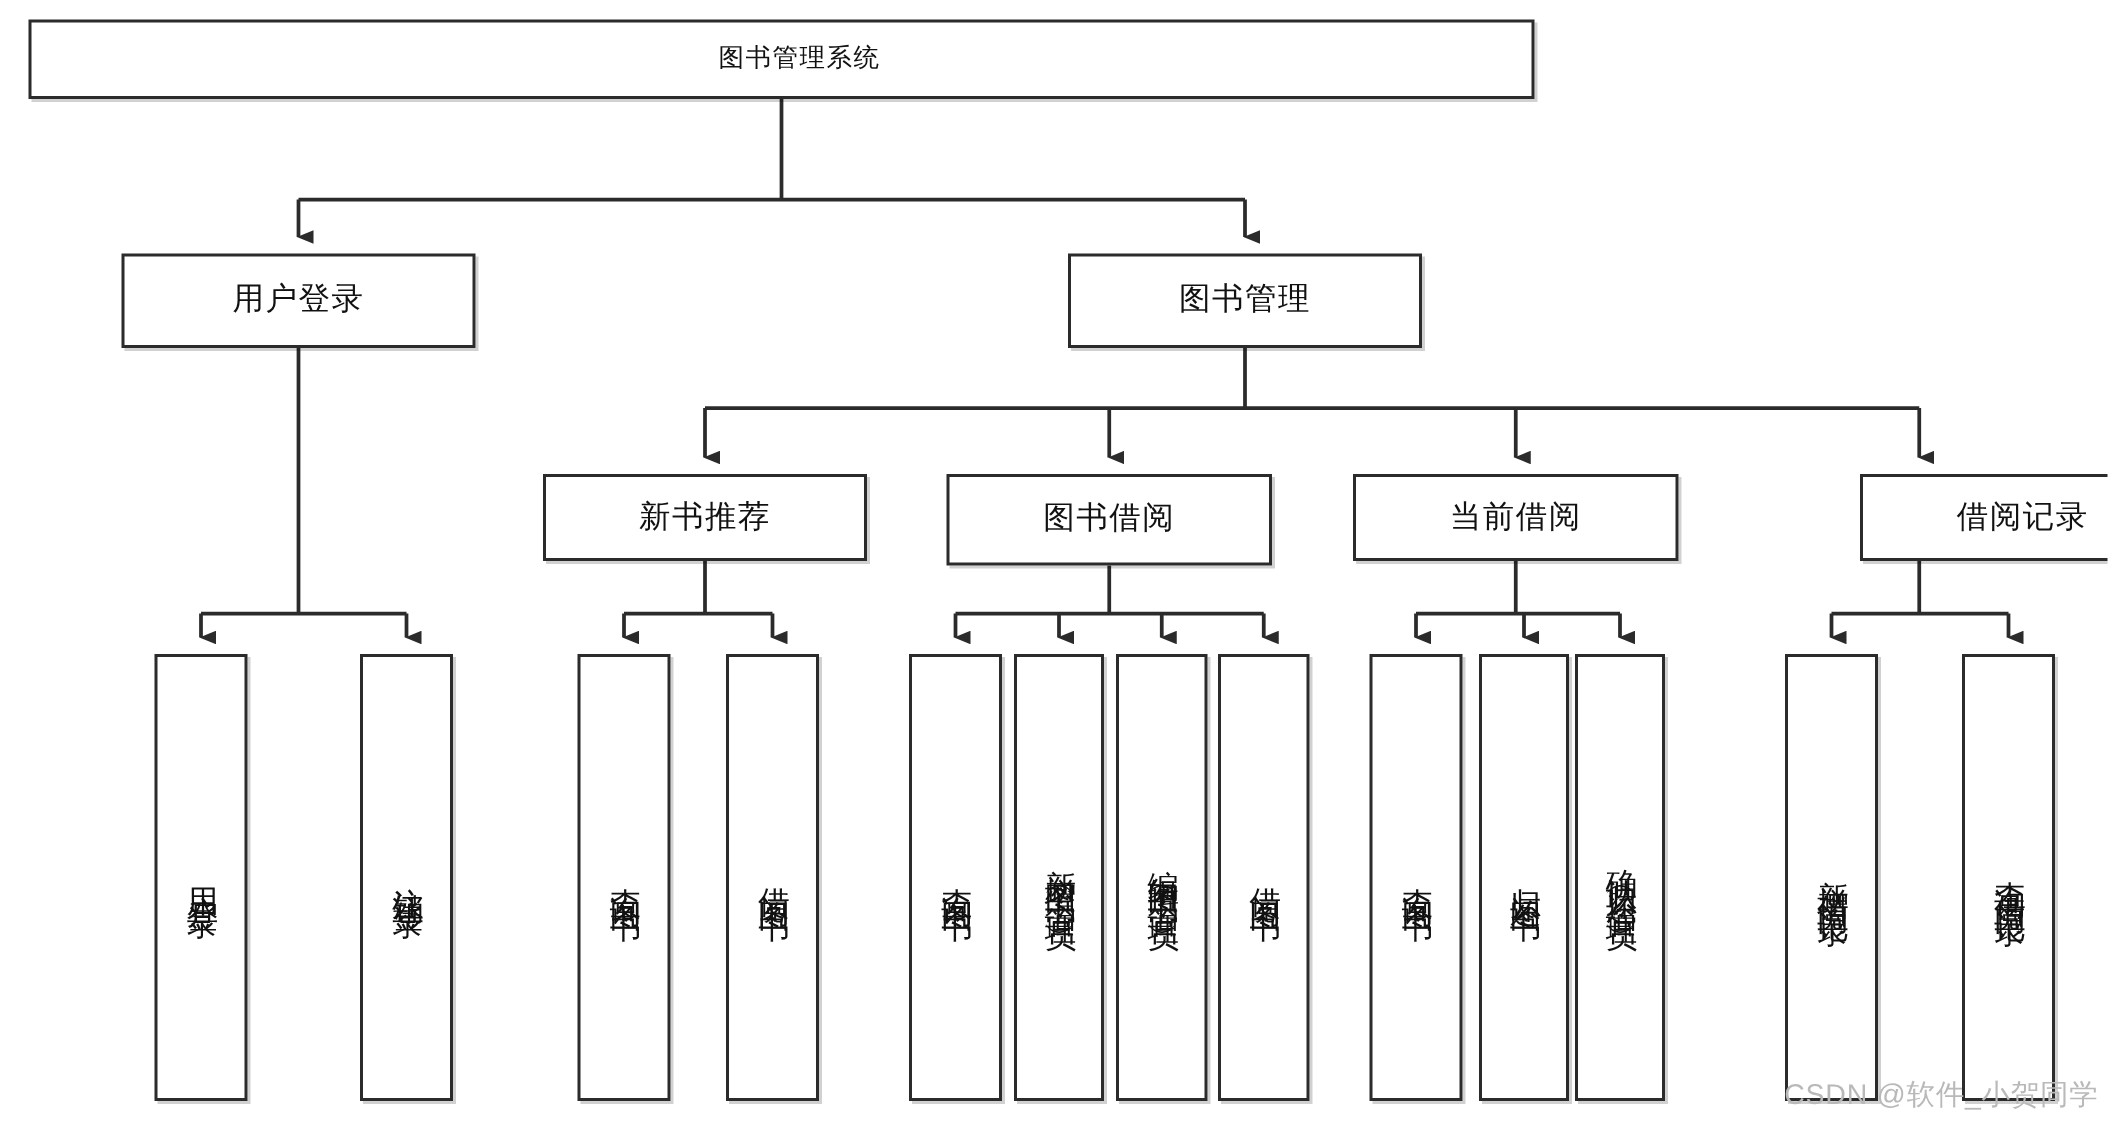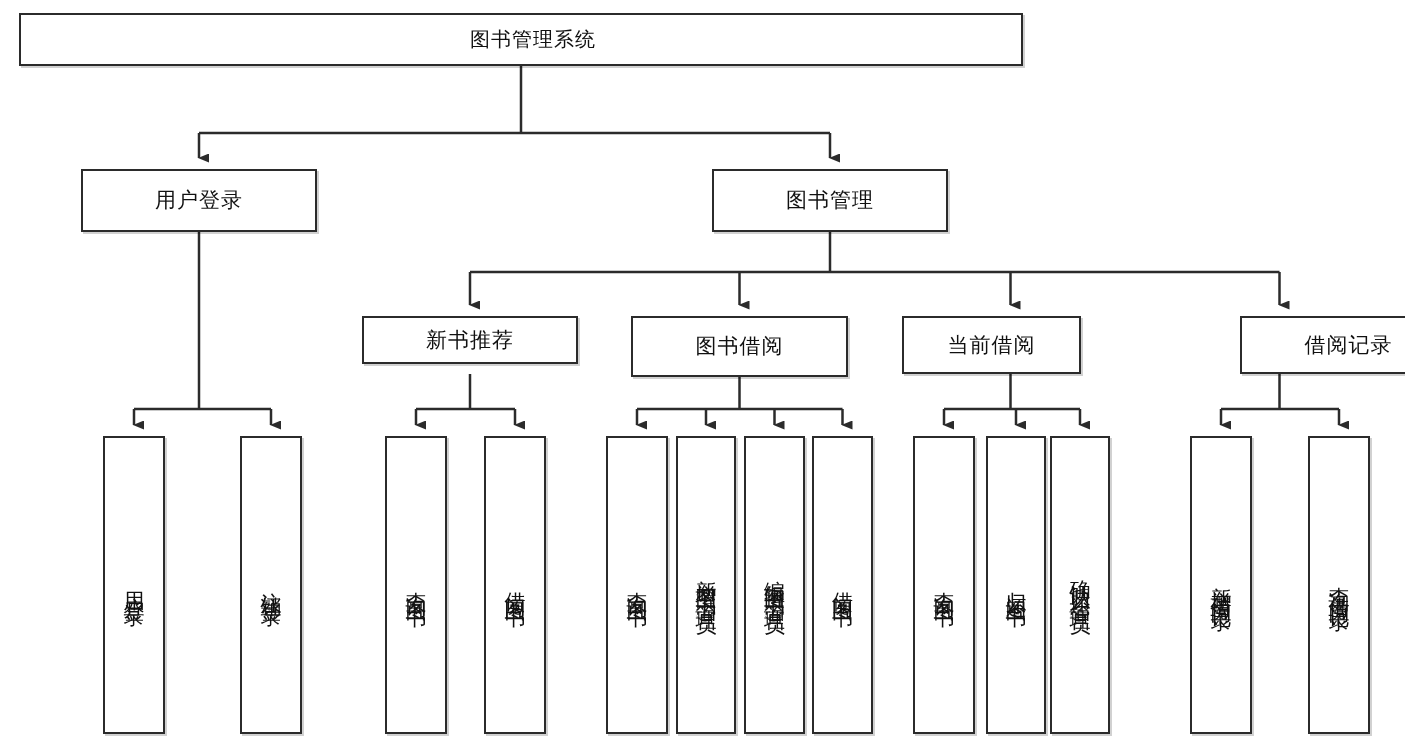--- a/index.html
+++ b/index.html
@@ -19,21 +19,21 @@
     box-shadow:2px 2px 0 rgba(0,0,0,0.18);
   }
   .node .label{
     text-align:center;
     color:#111;
     letter-spacing:1px;
     line-height:1.18;
     white-space:nowrap;
   }
   .node.h .label{font-size:21px;}
-  .node.root .label{font-size:20px;margin-left:24px;}
+  .node.root .label{font-size:17px;margin-left:24px;}
   .node.v{align-items:center;justify-content:center;}
   .node.v .label{
     writing-mode:vertical-rl;
     text-orientation:upright;
     font-size:21px;
     letter-spacing:5px;
     line-height:1.05;
     white-space:nowrap;
   }
   .watermark{
@@ -96,27 +96,27 @@
   <div id="node-layer">
       <div class="node h root" style="left: 19px; top: 13px; width: 1004px; height: 53px;">
         <span class="label">图书管理系统</span>
       </div>
       <div class="node h" style="left: 81px; top: 169px; width: 236px; height: 63px;">
         <span class="label">用户登录</span>
       </div>
       <div class="node h" style="left: 712px; top: 169px; width: 236px; height: 63px;">
         <span class="label">图书管理</span>
       </div>
-      <div class="node h" style="left: 362px; top: 316px; width: 216px; height: 48px;">
+      <div class="node h" style="left: 362px; top: 316px; width: 216px; height: 58px;">
         <span class="label">新书推荐</span>
       </div>
       <div class="node h" style="left: 631px; top: 316px; width: 217px; height: 61px;">
         <span class="label">图书借阅</span>
       </div>
-      <div class="node h" style="left: 902px; top: 316px; width: 179px; height: 58px;">
+      <div class="node h" style="left: 902px; top: 316px; width: 217px; height: 58px;">
         <span class="label">当前借阅</span>
       </div>
       <div class="node h" style="left: 1240px; top: 316px; width: 217px; height: 58px;">
         <span class="label">借阅记录</span>
       </div>
       <div class="node v" style="left: 103px; top: 436px; width: 62px; height: 298px;">
         <span class="label">用户登录</span>
       </div>
       <div class="node v" style="left: 240px; top: 436px; width: 62px; height: 298px;">
         <span class="label">注销登录</span>
@@ -149,13 +149,14 @@
         <span class="label">确认归还（管理员）</span>
       </div>
       <div class="node v" style="left: 1190px; top: 436px; width: 62px; height: 298px;">
         <span class="label">新增借阅记录</span>
       </div>
       <div class="node v" style="left: 1308px; top: 436px; width: 62px; height: 298px;">
         <span class="label">查询借阅记录</span>
       </div>
     </div>
 
+  <div class="watermark">CSDN @软件_小贺同学</div>
 </div>
 
 </body></html>

